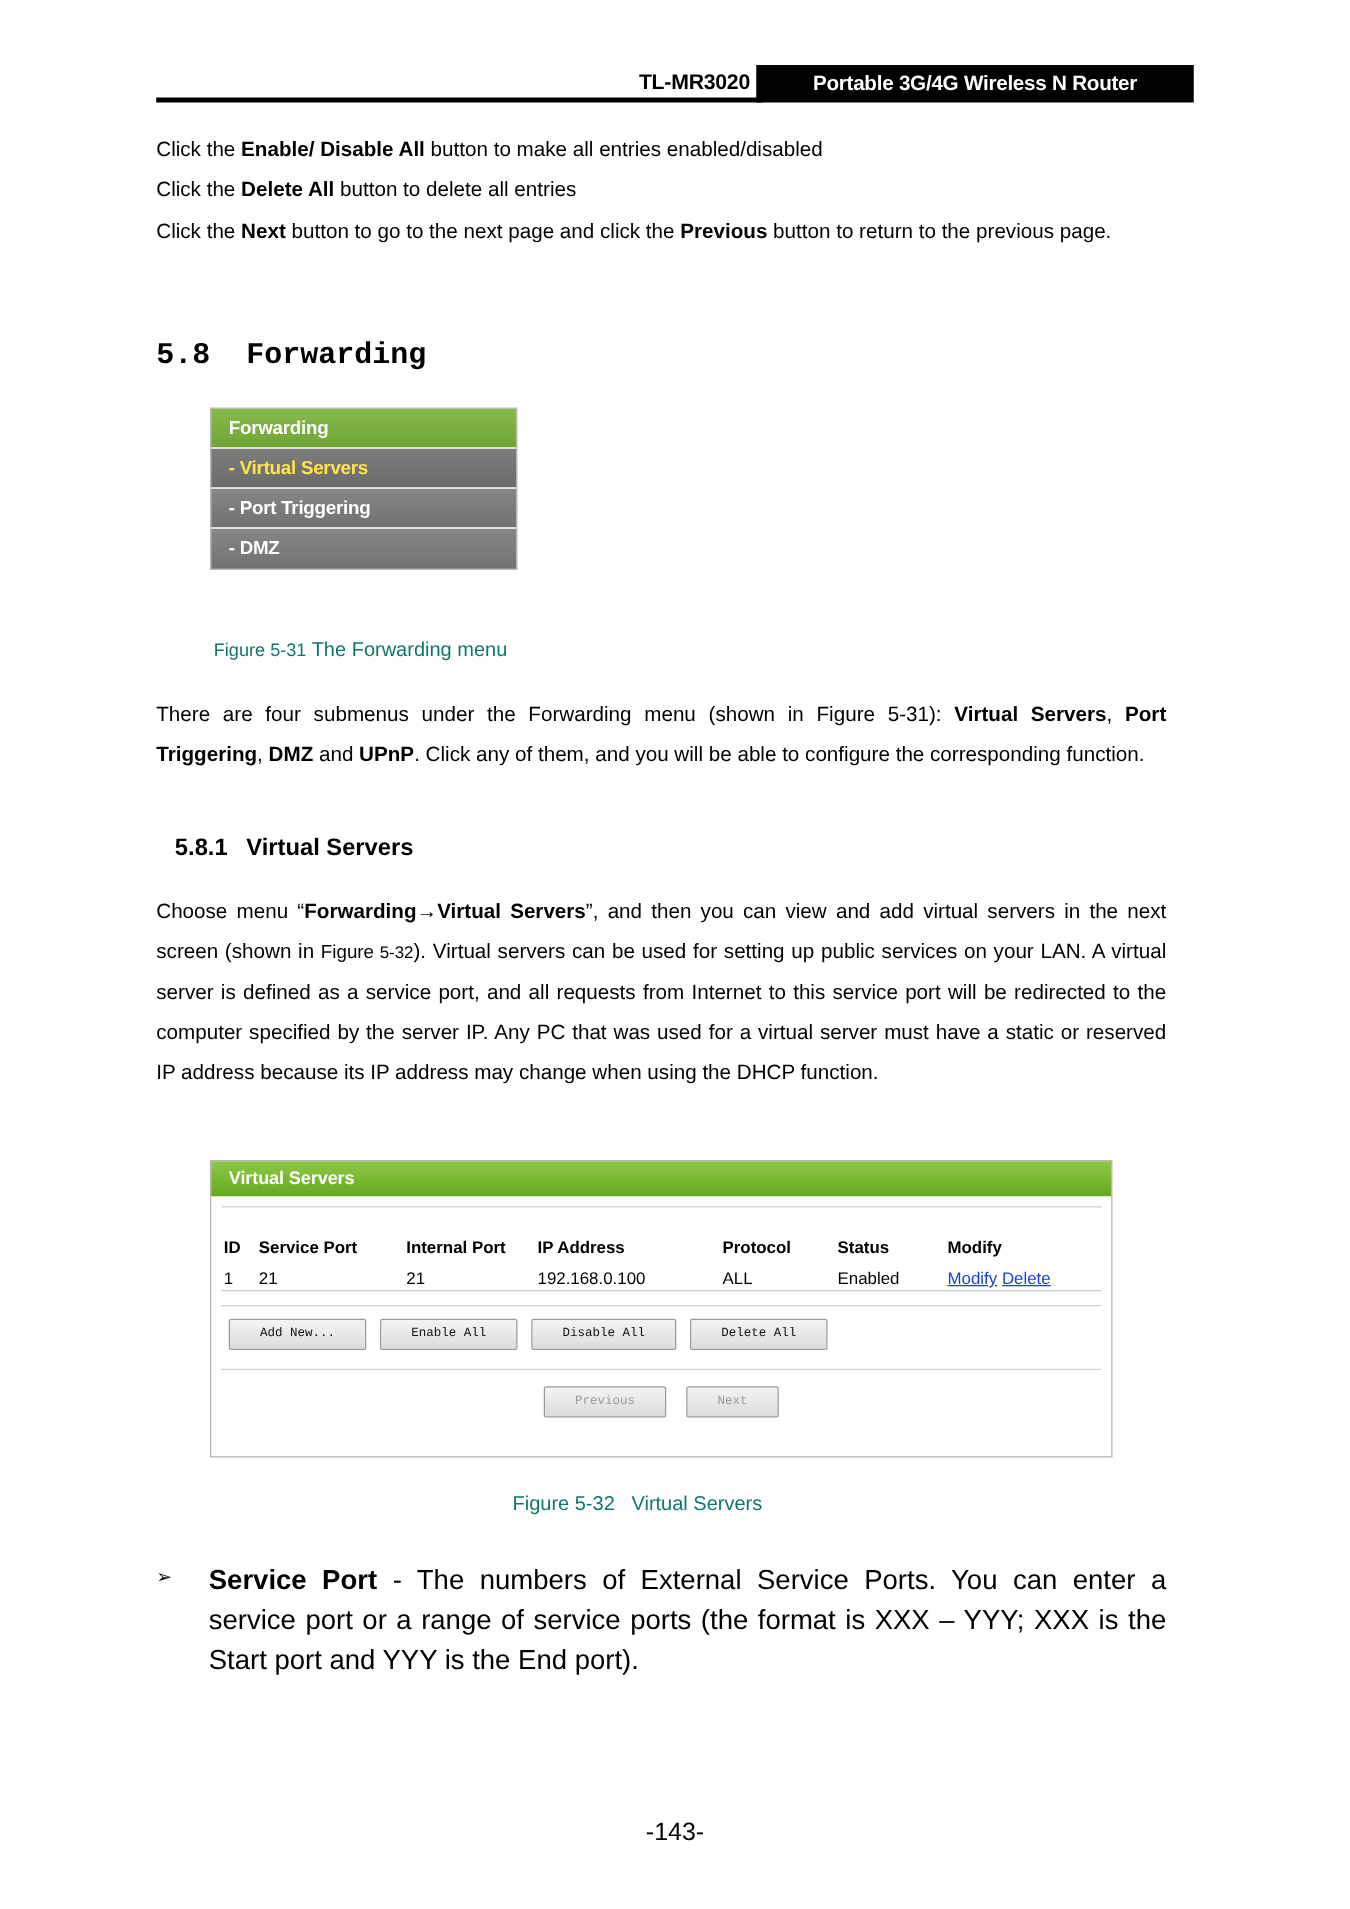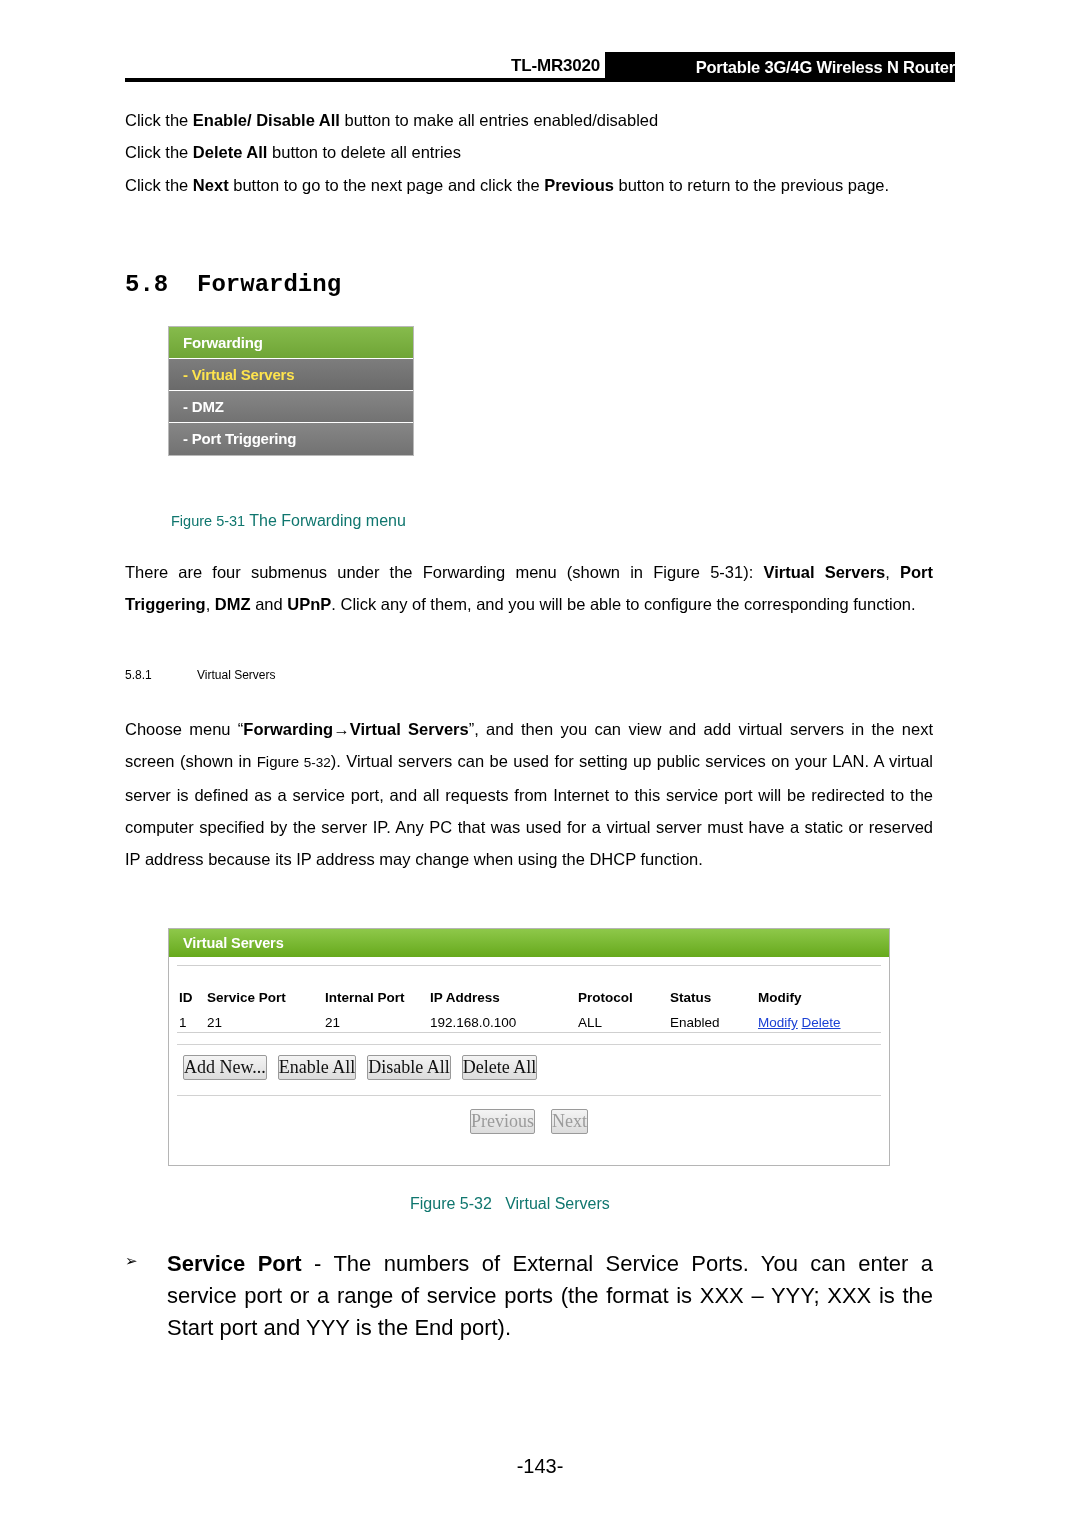--- a/index.html
+++ b/index.html
@@ -45,21 +45,21 @@
     top: 0;
     width: 350px;
     height: 30px;
     background: #000000;
   }
   .header-bar span {
     display: block;
     color: #ffffff;
     font-size: 16.5px;
     font-weight: bold;
-    text-align: right;
+    text-align: center;
     line-height: 30px;
     letter-spacing: -0.2px;
   }
   .header-rule {
     position: absolute;
     left: 0;
     top: 26px;
     width: 485px;
     height: 4px;
     background: #000000;
@@ -90,22 +90,23 @@
     left: 125px;
     margin: 0;
     font-size: 24px;
     font-weight: bold;
     letter-spacing: 0px;
   }
   h3.subsec {
     position: absolute;
     left: 125px;
     margin: 0;
-    font-size: 12px;
-    font-weight: normal;
+    font-size: 19px;
+    font-weight: bold;
+    text-align: center;
   }
   h3.subsec .num { display: inline-block; width: 72px; }
 
   
   .menu-fig {
     position: absolute;
     left: 168px;
     top: 326px;
     width: 246px;
     border: 1px solid #b9b9b9;
@@ -225,24 +226,24 @@
     left: 14px;
     top: 126px;
     display: flex;
     gap: 11px;
   }
   .btn {
     background: #e9e9e9;
     background: linear-gradient(#f4f4f4, #dcdcdc);
     border: 1px solid #9a9a9a;
     border-radius: 2px;
-    font-size: 18px;
-    font-family: Liberation Serif, serif;
+    font-size: 10px;
+    font-family: Liberation Mono, monospace;
     color: #111;
-    padding: 4px 0;
+    padding: 4px 24px;
     line-height: 15px;
     cursor: pointer;
     white-space: nowrap;
   }
   .vs-sep2 {
     position: absolute;
     left: 8px;
     top: 166px;
     width: 704px;
     height: 1px;
@@ -321,24 +322,24 @@
   </h2>
 
   <div class="menu-fig">
     <div class="menu-row head">
       <span>Forwarding</span>
     </div>
     <div class="menu-row sel">
       <span>- Virtual Servers</span>
     </div>
     <div class="menu-row norm">
+      <span>- Port Triggering</span>
+    </div>
+    <div class="menu-row norm">
       <span>- DMZ</span>
-    </div>
-    <div class="menu-row norm">
-      <span>- Port Triggering</span>
     </div>
   </div>
 
   <div class="fig-caption" style="left:171px; top:512px;">
     <span class="small">Figure 5-31</span>
     <span>The Forwarding menu</span>
   </div>
 
   <div class="block-text" style="top:556px;">
     <span>There are four submenus under the Forwarding menu (shown in </span><span>Figure 5-31</span><span>): </span><b>Virtual Servers</b><span>, </span><b>Port Triggering</b><span>, </span><b>DMZ</b><span> and </span><b>UPnP</b><span>. Click any of them, and you will be able to configure the corresponding function.</span>

